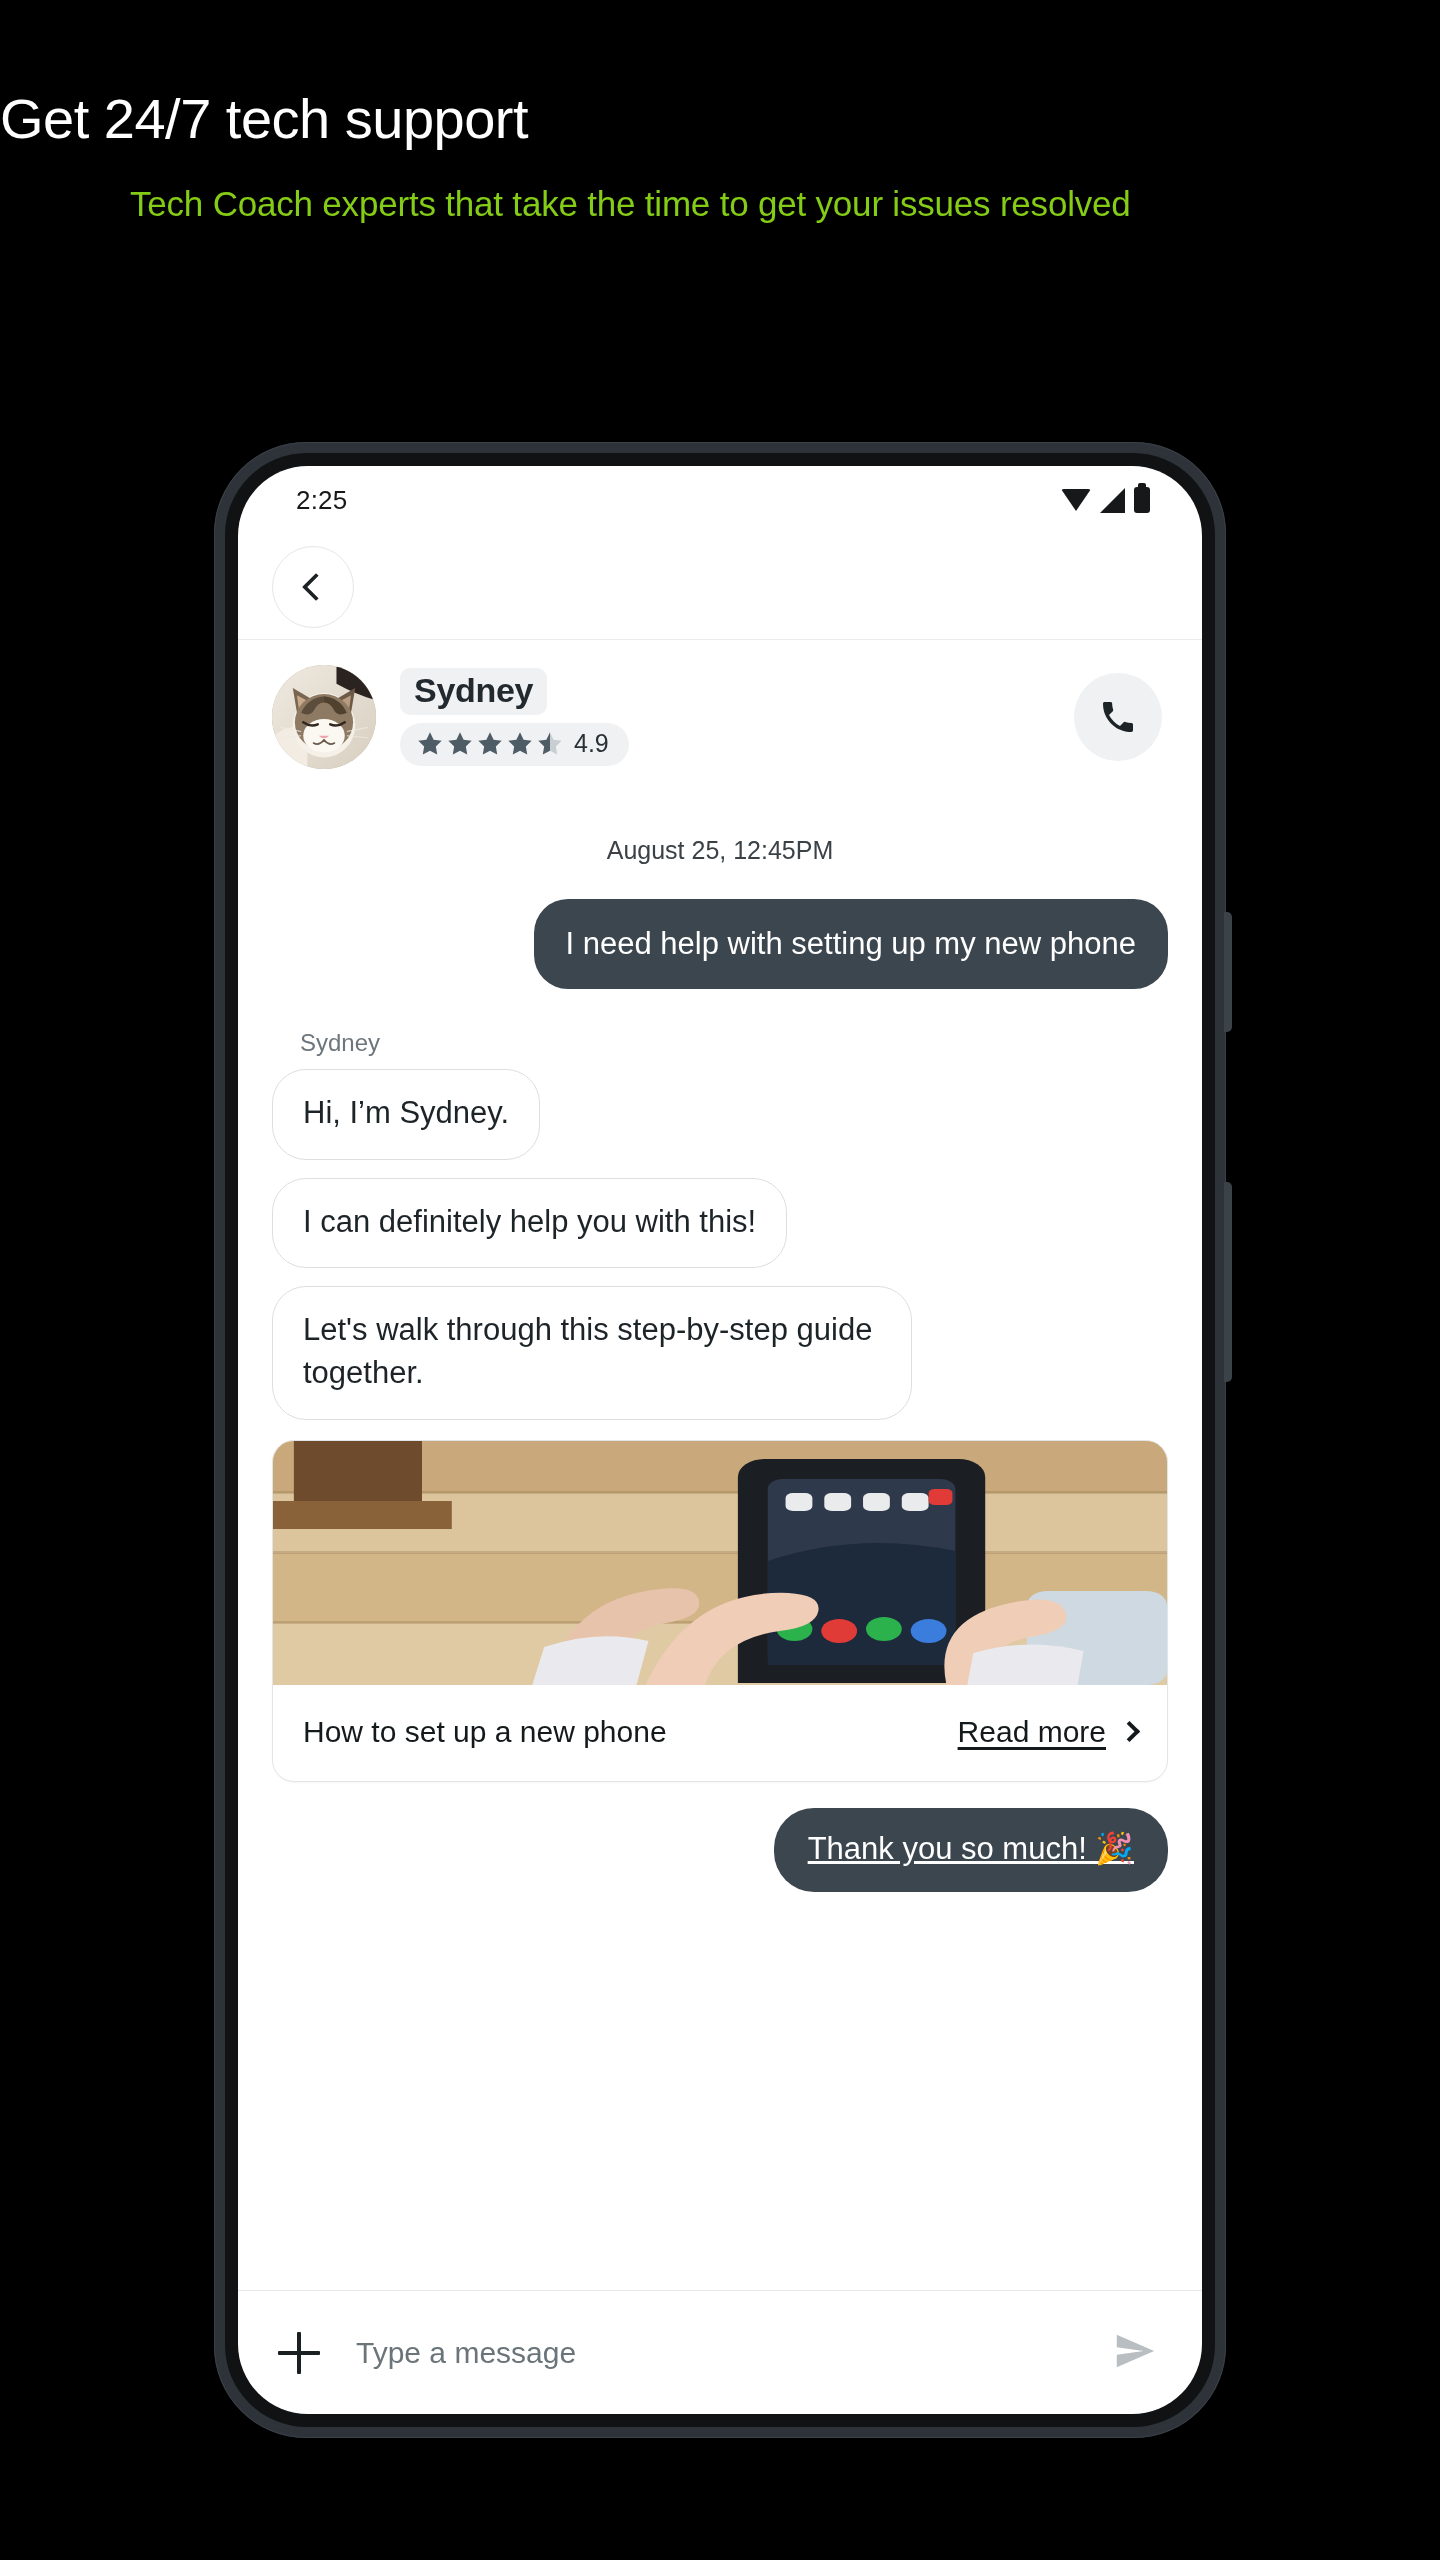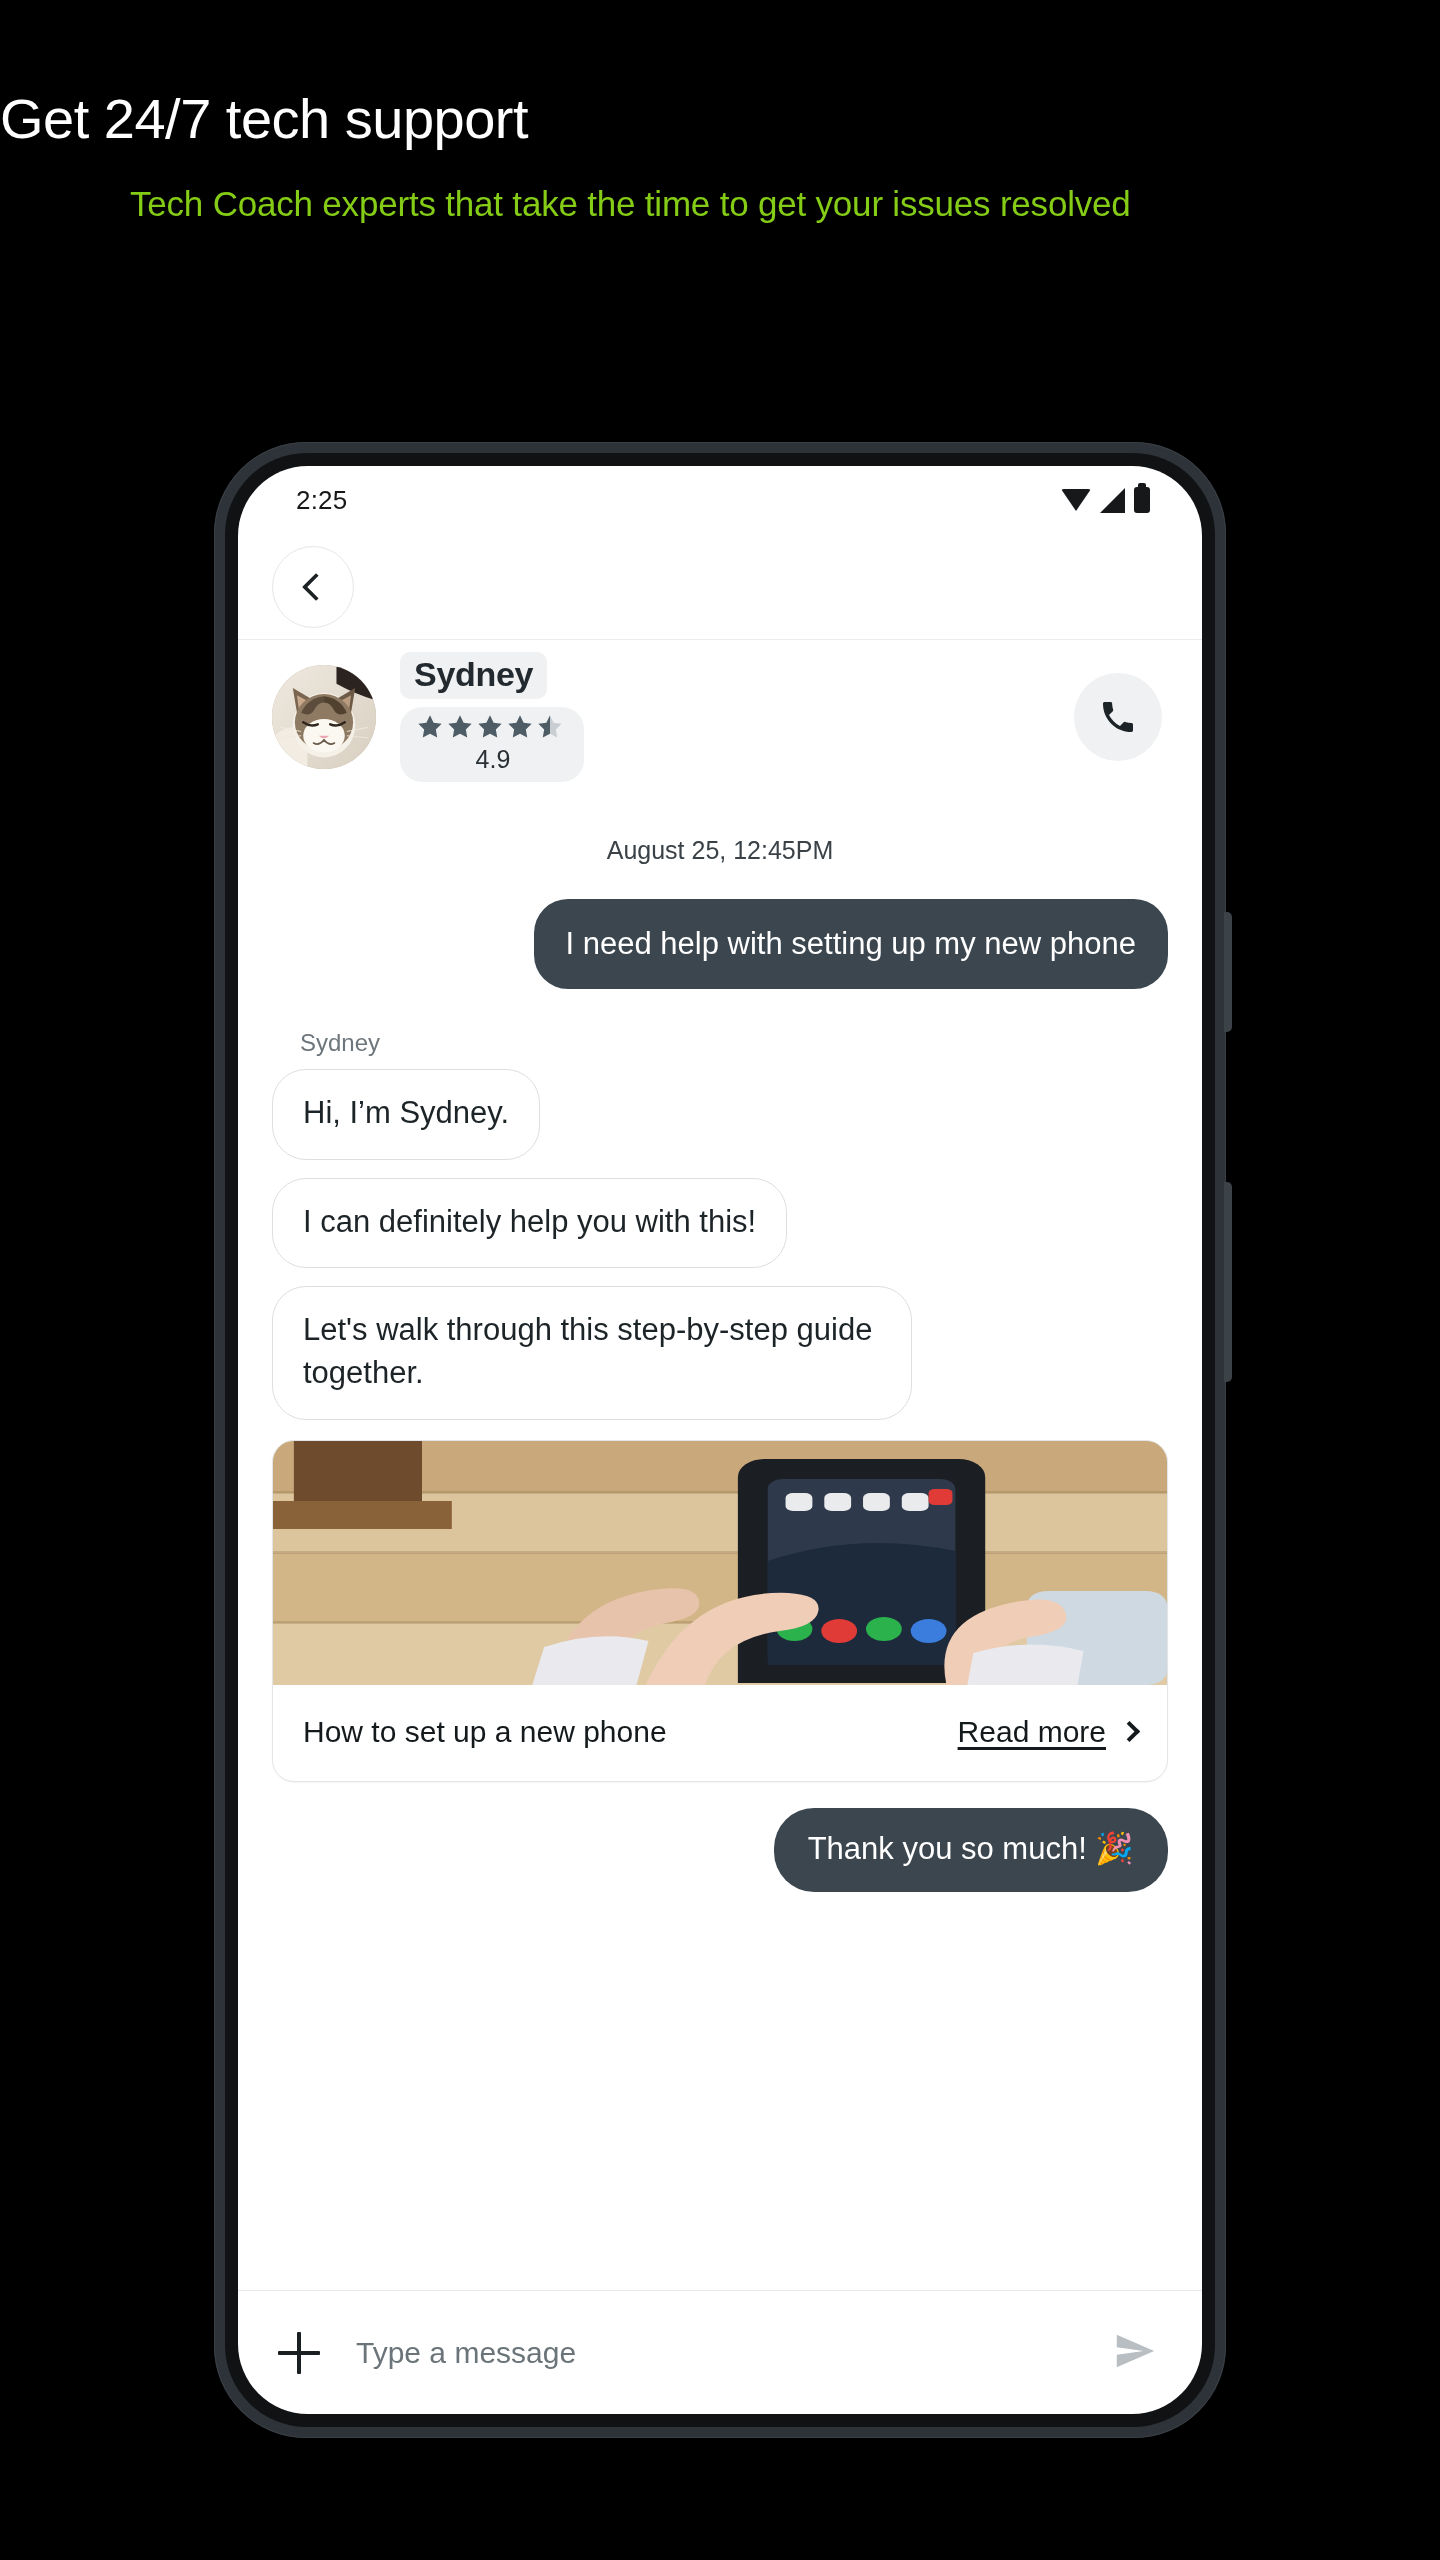--- a/index.html
+++ b/index.html
@@ -159,21 +159,20 @@
     color: #232a2f;
     letter-spacing: -0.3px;
   }
   .rating-pill {
     background: #f0f1f3;
     border-radius: 22px;
     padding: 6px 20px 8px 16px;
     display: flex;
     align-items: center;
     gap: 4px;
-    flex-direction: column;
   }
   .stars { display: flex; gap: 2px; }
   .star { width: 28px; height: 28px; display:block; }
   .rating-val { font-size: 25px; color: #2a3136; margin-left: 6px; }
   .callbtn {
     margin-left: auto;
     width: 88px; height: 88px;
     border-radius: 50%;
     background: #f0f1f3;
     display: flex; align-items: center; justify-content: center;
@@ -200,21 +199,21 @@
 
   .bubble-out {
     background: #3b464f;
     color: #ffffff;
     font-size: 31px;
     line-height: 1.35;
     border-radius: 34px;
     padding: 24px 32px 24px;
     max-width: 640px;
   }
-  .bubble-out.small { border-radius: 40px; padding: 20px 34px 22px; }
+  .bubble-out.small { border-radius: 40px; padding: 20px 34px 22px; text-decoration: underline; }
   .sender-label {
     font-size: 24px;
     color: #6d767c;
     margin: 40px 0 12px 28px;
   }
   .bubble-in {
     background: #ffffff;
     border: 1px solid #dcdfe1;
     color: #1d2428;
     font-size: 31px;

